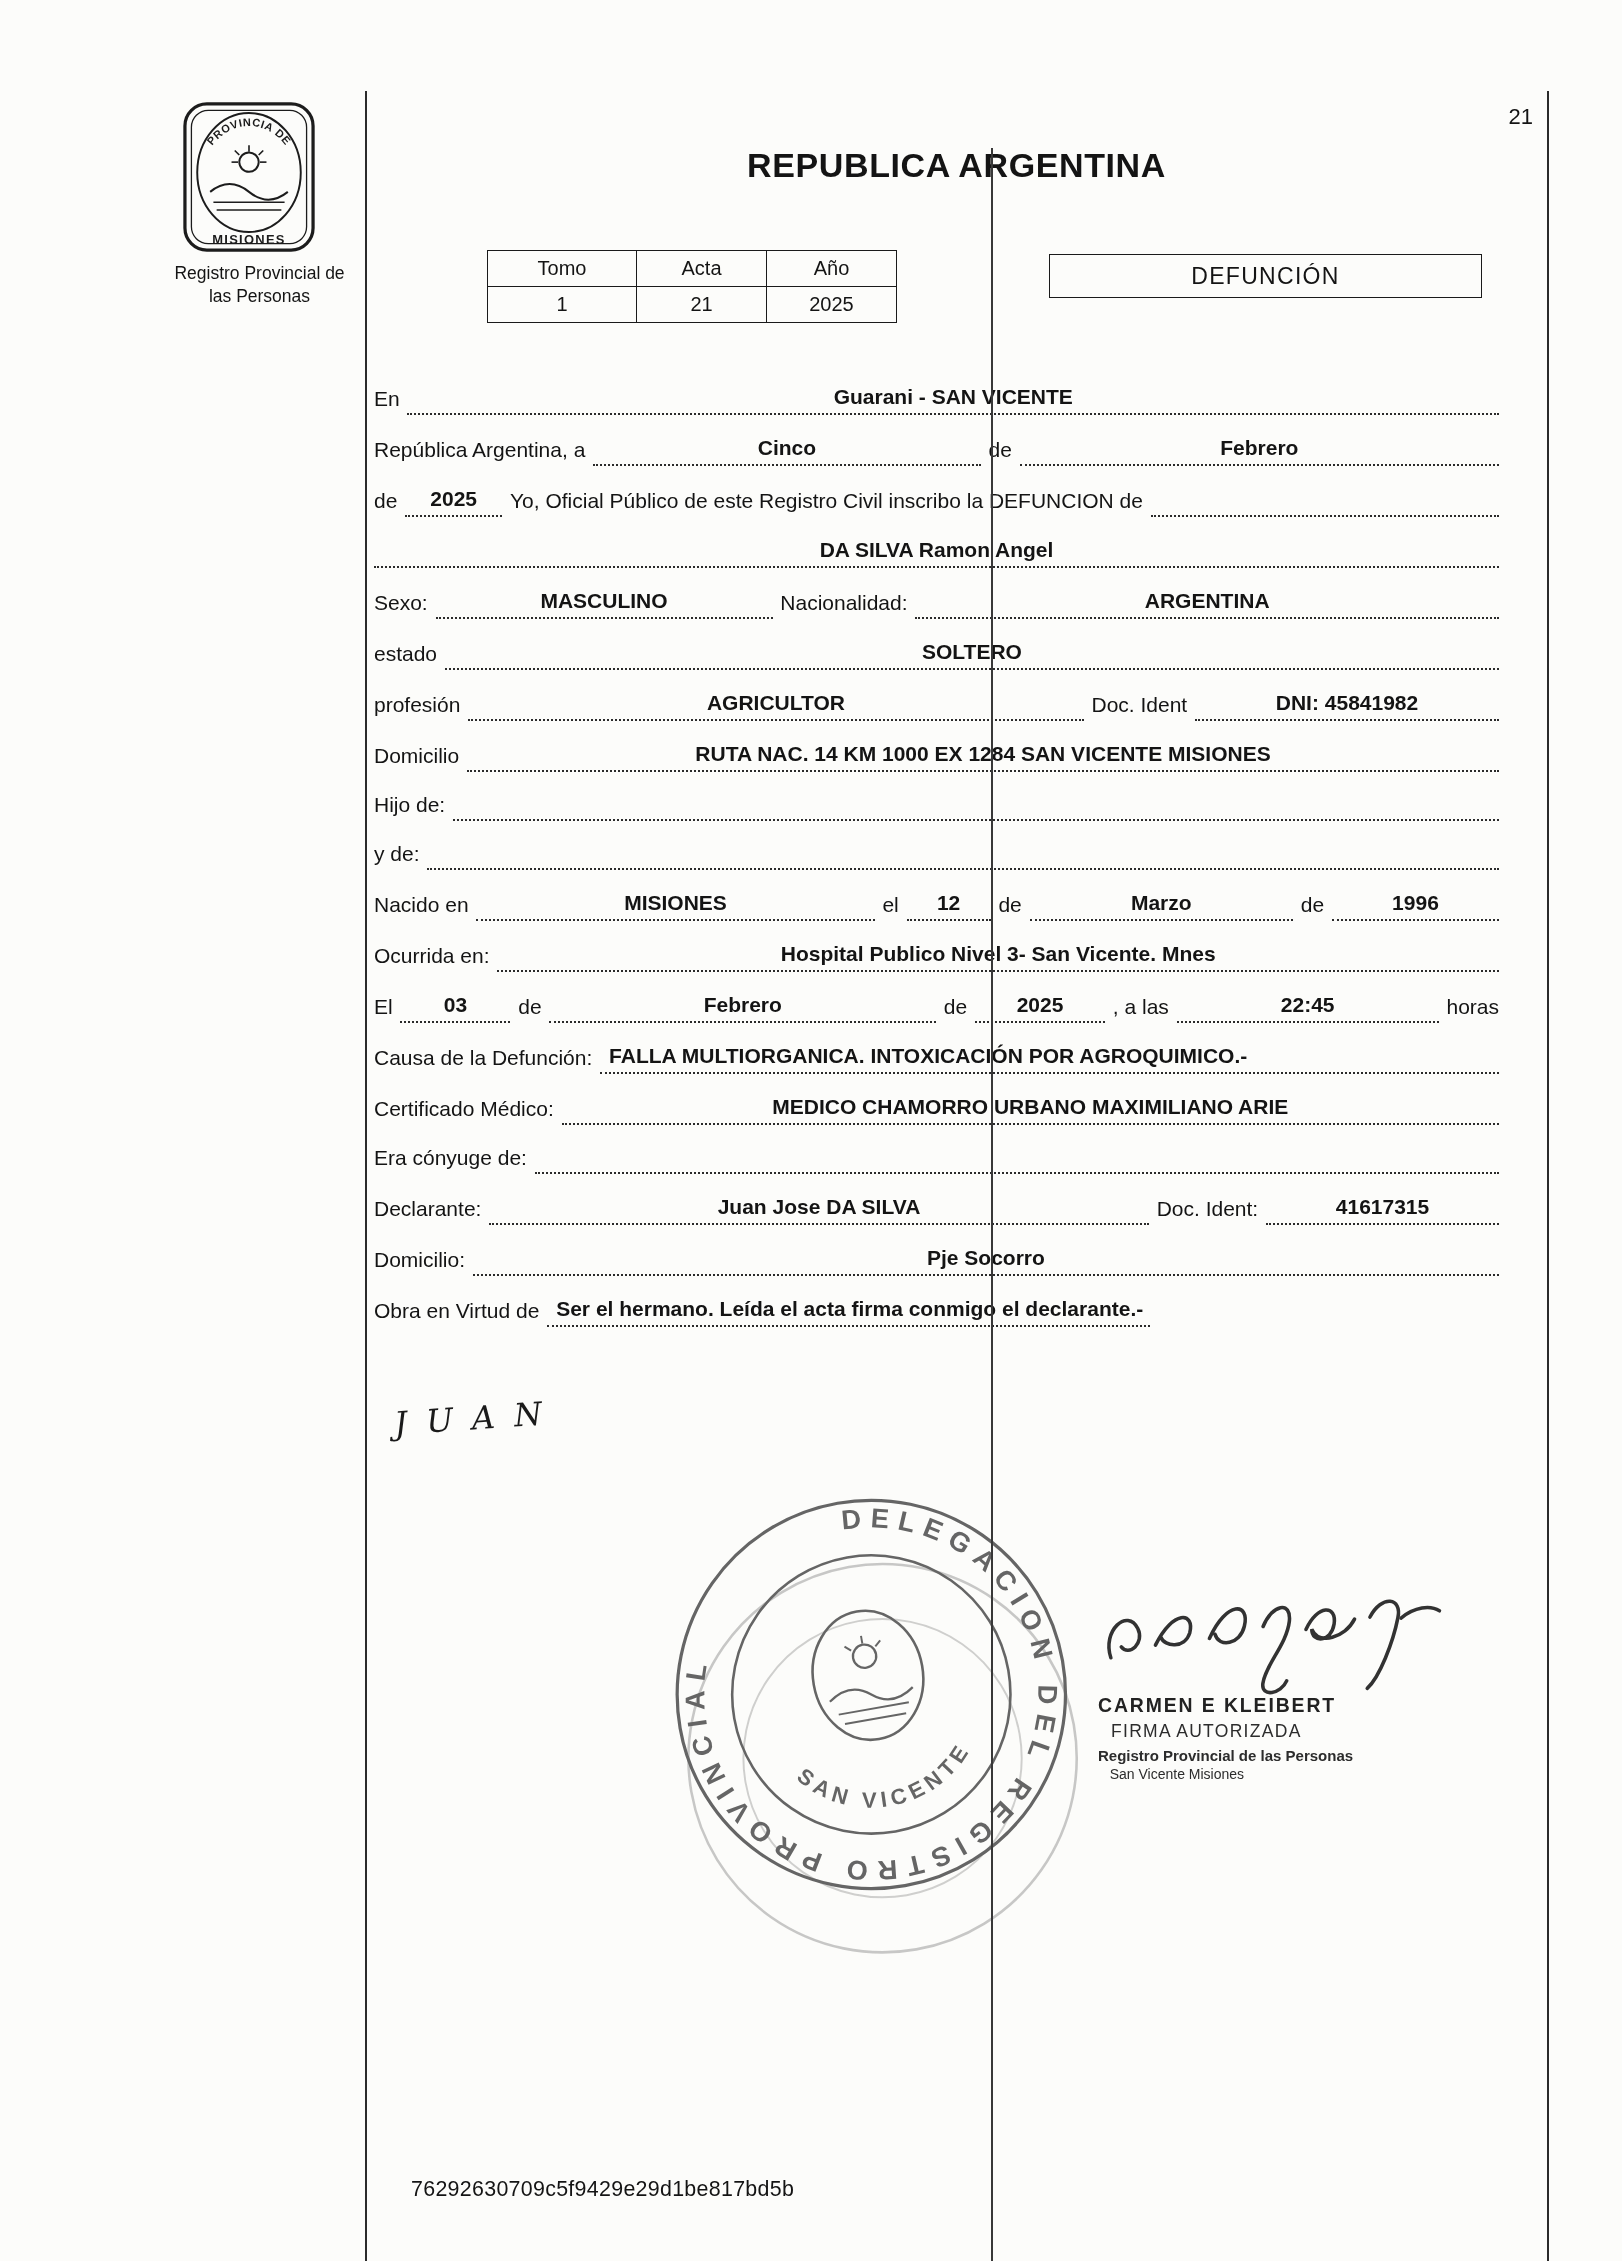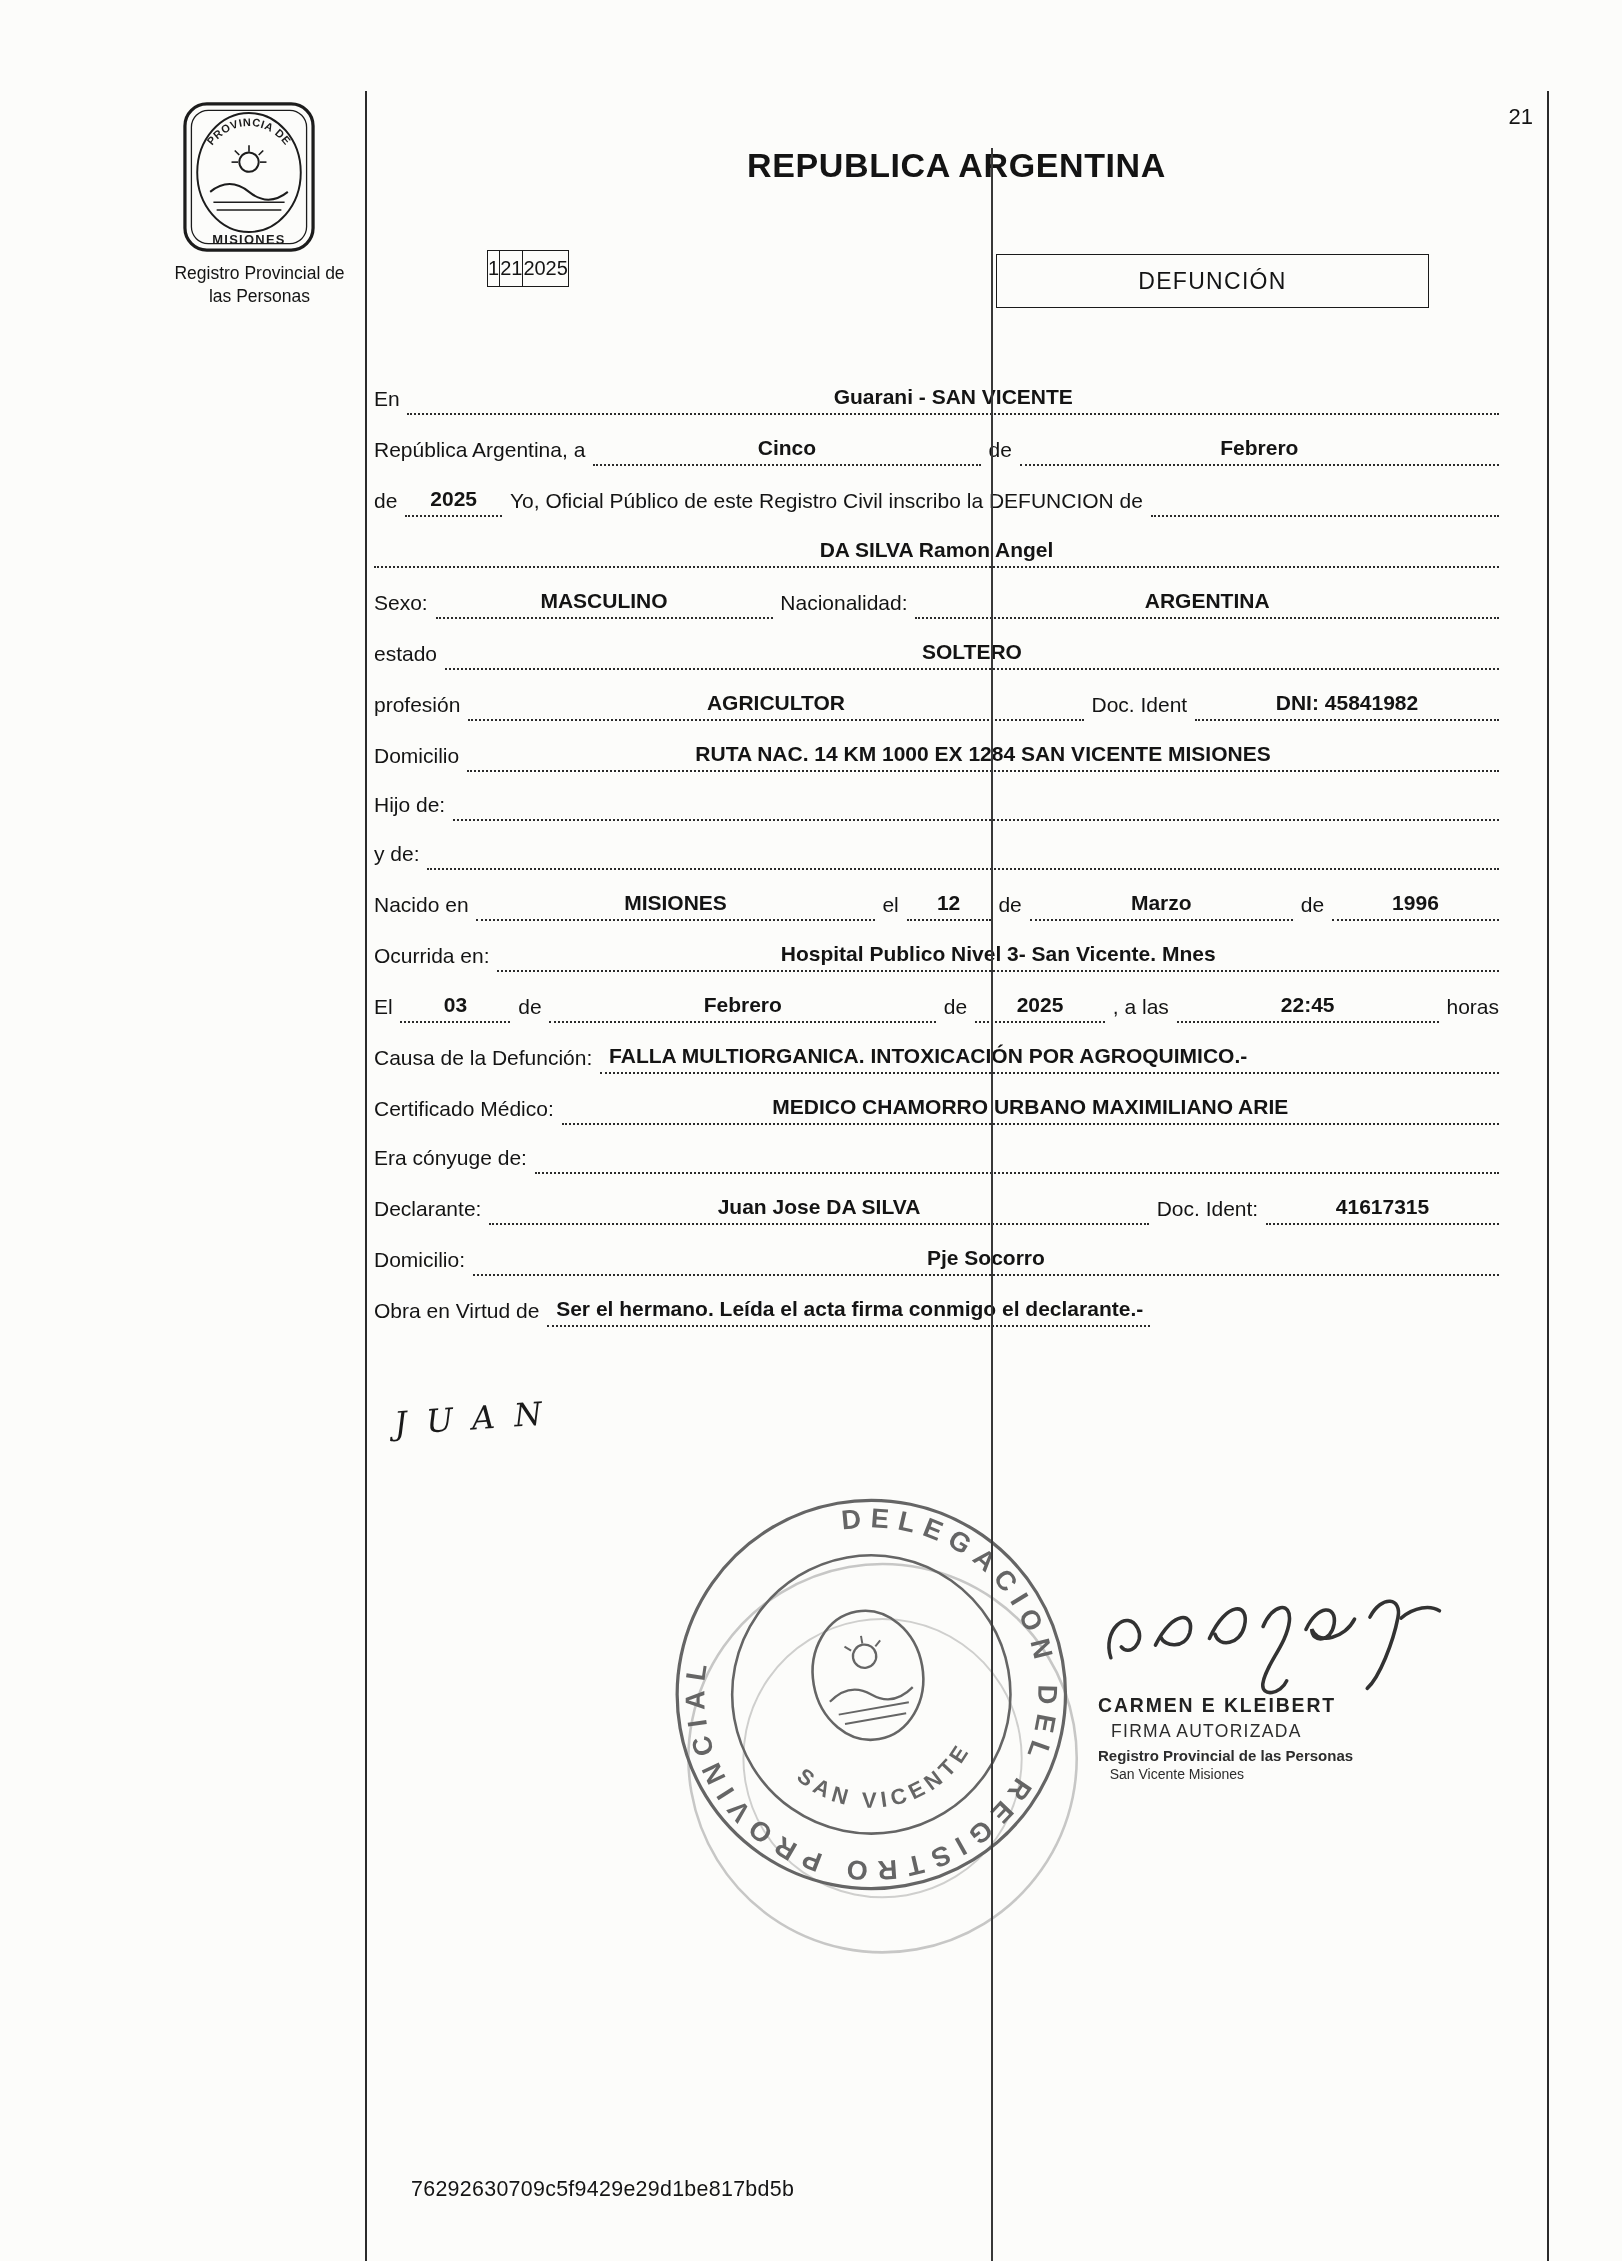--- a/index.html
+++ b/index.html
@@ -21,21 +21,21 @@
 
   .title { position:absolute; left:366px; top:146px; width:1181px; text-align:center;
            font-size:34px; font-weight:bold; letter-spacing:0.6px; }
 
   
   .record-table { position:absolute; left:487px; top:250px; border-collapse:collapse; }
   .record-table th, .record-table td { border:1.9px solid #1a1a1a; font-weight:normal;
            font-size:20px; text-align:center; height:36px; }
   .record-table .c1 { width:149px; } .record-table .c2 { width:130px; } .record-table .c3 { width:130px; }
 
-  .doc-type-box { position:absolute; left:996px; top:254px; width:433px; height:54px;
+  .doc-type-box { position:absolute; left:1049px; top:254px; width:433px; height:44px;
            border:1.9px solid #1a1a1a; display:flex; align-items:center; justify-content:center;
            font-size:23px; letter-spacing:1.3px; }
 
   
   .form { position:absolute; left:374px; top:383px; width:1125px; font-size:21px; z-index:1; }
   .line { display:flex; align-items:flex-end; column-gap:7.8px; margin-bottom:19.4px; white-space:nowrap; line-height:1.32; }
   .lbl { padding-bottom:1.9px; flex:0 0 auto; }
   .seg { border-bottom:2.6px dotted #2a2a2a; text-align:center; font-weight:bold; padding:0 6.5px 1.9px; }
   .f1 {flex:1;} .f16{flex:1.6;} .f2{flex:2;} .f26{flex:2.6;} .f3{flex:3;} .f4{flex:4;} .f45{flex:4.5;} .f56{flex:5.6;}
   .w130{flex:0 0 84px;} .w150{flex:0 0 97px;} .w170{flex:0 0 110px;} .w200{flex:0 0 130px;}
@@ -98,20 +98,25 @@
 
   <div class="org-name">
     <div>Registro Provincial de</div>
     <div>las Personas</div>
   </div>
 
   <div class="title">REPUBLICA ARGENTINA</div>
 
   <table class="record-table">
     <tbody>
+        <tr>
+      <th class="c1">Tomo</th>
+      <th class="c2">Acta</th>
+      <th class="c3">Año</th>
+    </tr>
     <tr>
       <td>1</td>
       <td>21</td>
       <td>2025</td>
     </tr>
   </tbody>
     </table>
 
   <div class="doc-type-box">
     <span>DEFUNCIÓN</span>

